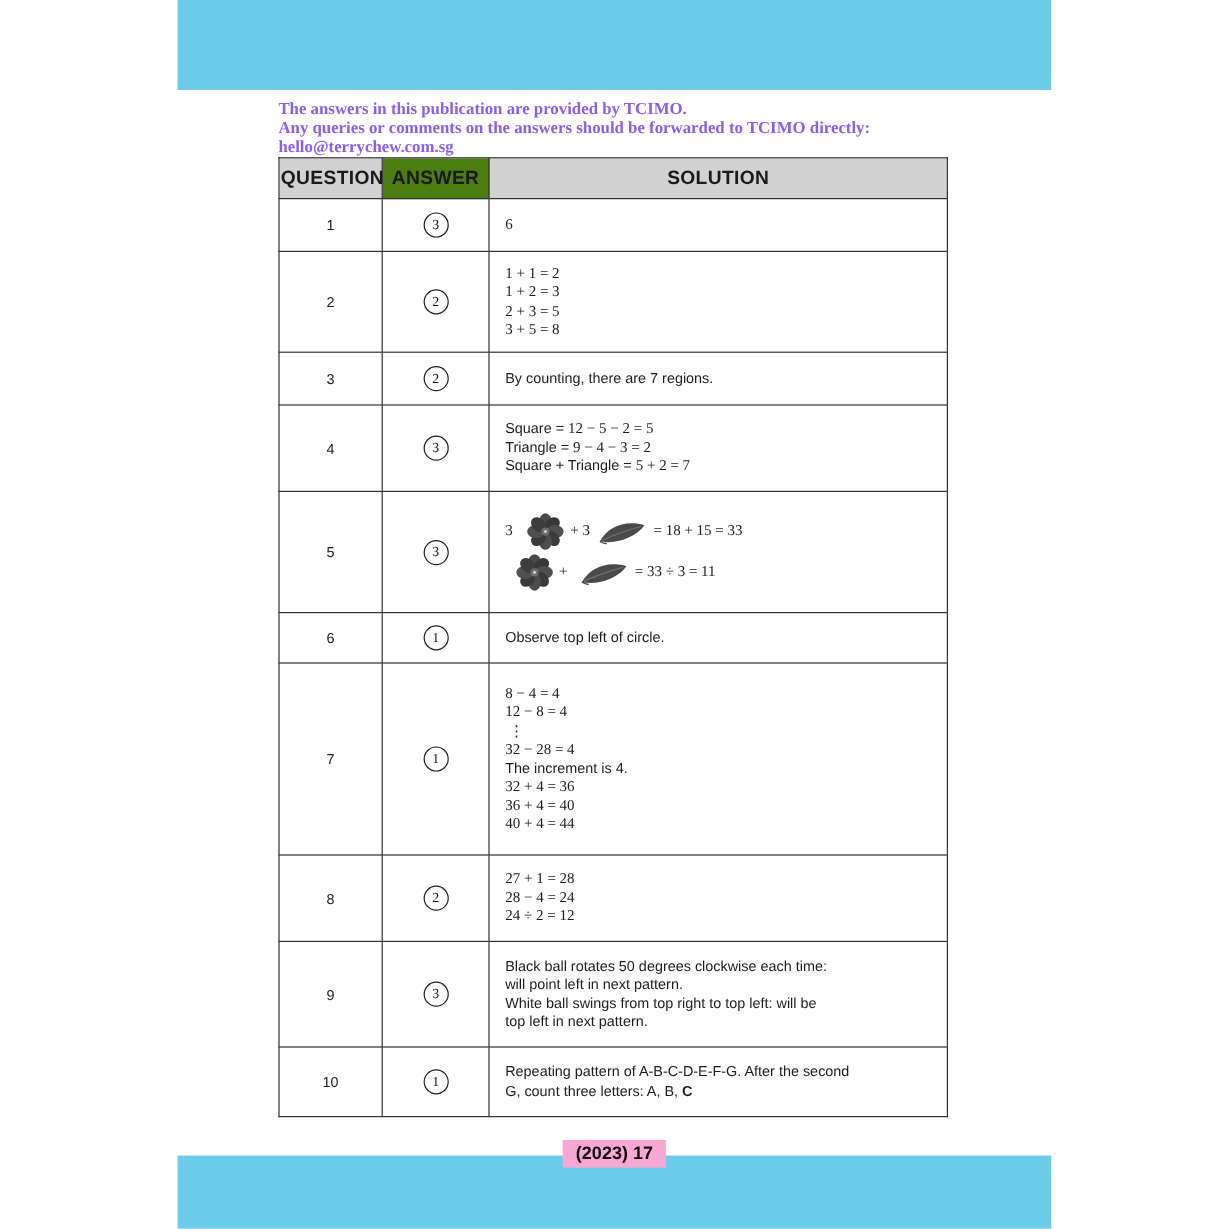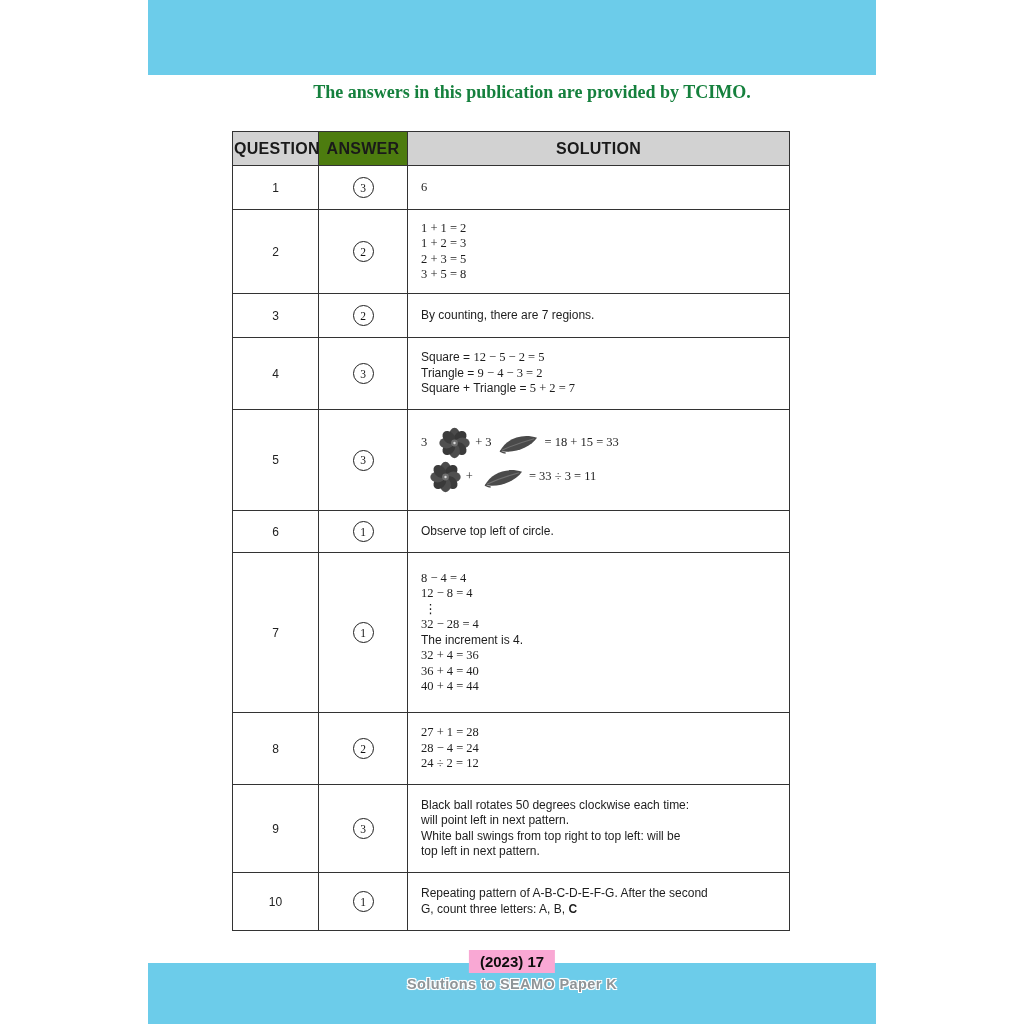--- a/index.html
+++ b/index.html
@@ -5,21 +5,21 @@
   html,body{margin:0;padding:0;}
   #page{position:relative;width:1024px;height:1024px;background:#ffffff;overflow:hidden;
         font-family:"Liberation Sans",sans-serif;color:#1c1c1c;}
 
   .band{position:absolute;left:148px;width:728px;background:#6cccea;}
   .band-top{top:0;height:75px;}
   .band-bottom{top:963px;height:61px;z-index:1;}
 
   .disclaimer{position:absolute;left:232px;top:84px;width:600px;
               font-family:"Liberation Serif",serif;font-weight:bold;
-              font-size:18px;line-height:16px;color:#15803d;text-align:center;}
+              font-size:14px;line-height:16px;color:#8b5cf6;}
 
   table.solutions{position:absolute;left:232px;top:131px;width:557px;
                   border-collapse:collapse;table-layout:fixed;}
   table.solutions th,table.solutions td{border:1px solid #333;}
   col.c-q{width:86px;} col.c-a{width:89px;} col.c-s{width:382px;}
   thead th{background:#d2d2d2;height:31px;font-size:16px;font-weight:bold;
            color:#1a1a1a;letter-spacing:0.3px;}
   tbody td{vertical-align:middle;}
   td.q{text-align:center;font-size:12px;color:#222;}
   td.a{text-align:center;}
@@ -55,20 +55,21 @@
 </style>
 </head>
 <body>
 
 <div id="page">
 
   <div class="band band-top" style="background: rgb(108, 204, 234);"></div>
 
   <div class="disclaimer">
     <div>The answers in this publication are provided by TCIMO.</div>
+    <div>Any queries or comments on the answers should be forwarded to TCIMO directly: hello@terrychew.com.sg</div>
   </div>
 
   <table class="solutions">
     <colgroup>
         <col class="c-q">
         <col class="c-a">
         <col class="c-s">
       </colgroup>
     <thead>
       <tr>
@@ -207,15 +208,14 @@
           <td class="sol">
             <div class="line"><span class="">Repeating pattern of A-B-C-D-E-F-G. After the second</span></div>
             <div class="line"><span class="">G, count three letters: A, B, </span><span class=" bold">C</span></div>
           </td>
         </tr>
       </tbody>
   </table>
 
   <div class="page-label">(2023) 17</div>
   <div class="band band-bottom" style="background: rgb(108, 204, 234);"></div>
-  <div class="footer-title">Solutions to SEAMO Paper K</div>
 
 </div>
 
 </body></html>

